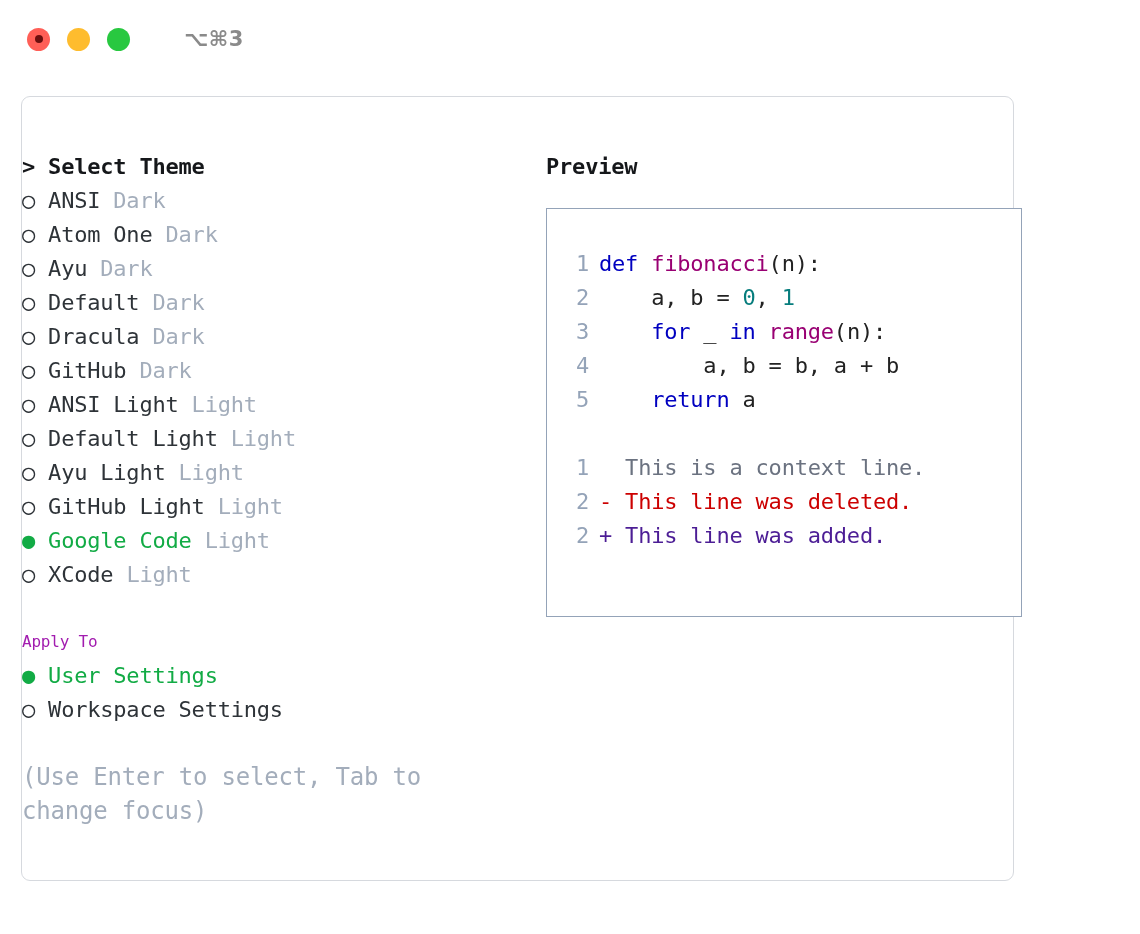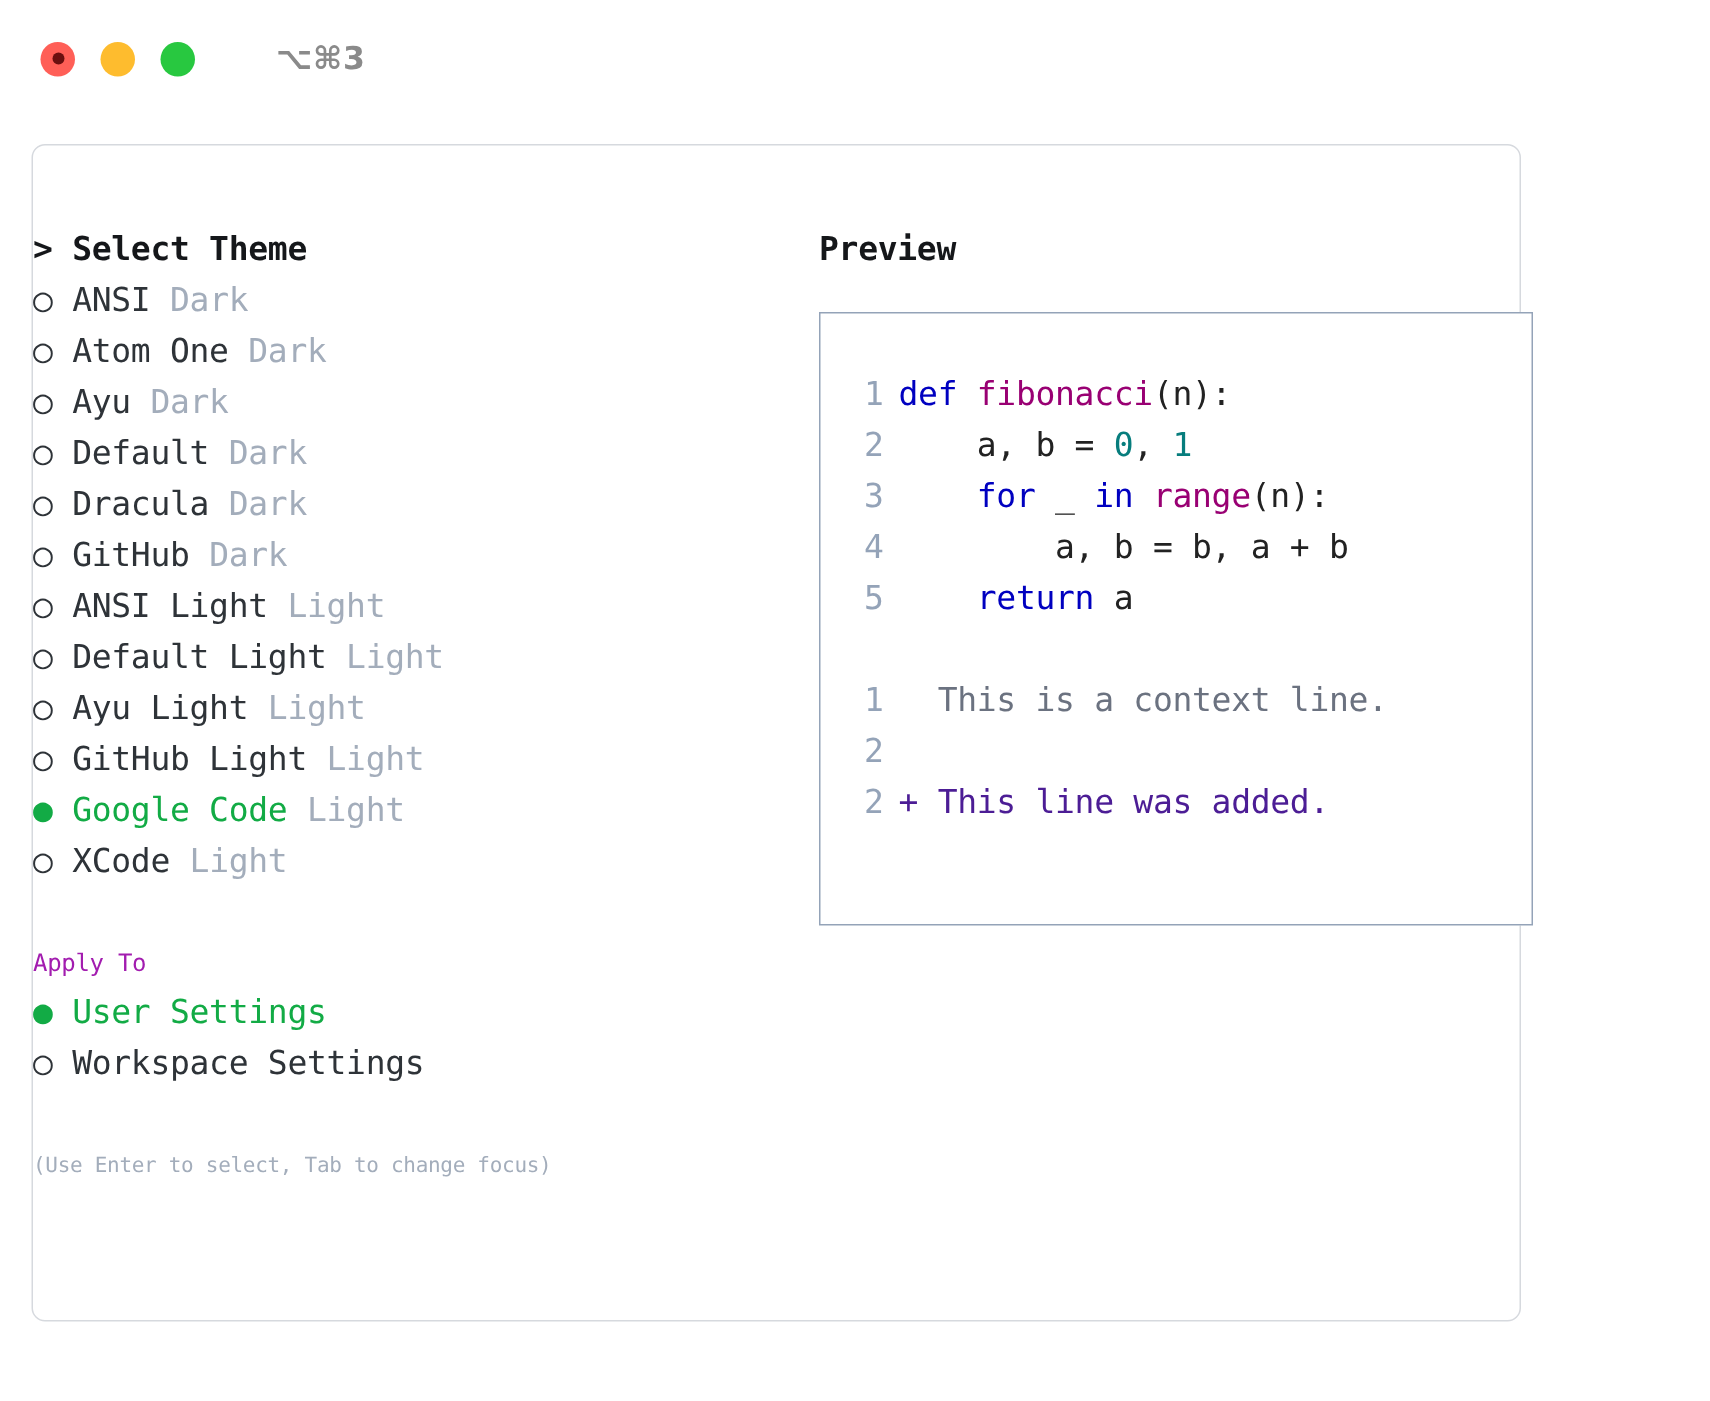--- a/index.html
+++ b/index.html
@@ -126,21 +126,21 @@
 
   .subhead {
     font-size: 16px;
     line-height: 34px;
     color: #a21caf;
     white-space: pre;
     letter-spacing: -0.2px;
   }
 
   .hint {
-    font-size: 14px;
+    font-size: 24px;
     line-height: 34px;
     color: #a3adbb;
     letter-spacing: -0.2px;
     width: 410px;
   }
 
   .spacer-apply { height: 33px; }
   .spacer-hint  { height: 33px; }
 
   
@@ -245,21 +245,21 @@
           <div id="code-block">
               <div class="code-line"><span class="lineno">1</span><span class="codetext"><span class="tok-kw">def </span><span class="tok-fn">fibonacci</span><span class="tok-plain">(n):</span></span></div>
               <div class="code-line"><span class="lineno">2</span><span class="codetext"><span class="tok-plain">    a, b = </span><span class="tok-num">0</span><span class="tok-plain">, </span><span class="tok-num">1</span></span></div>
               <div class="code-line"><span class="lineno">3</span><span class="codetext"><span class="tok-plain">    </span><span class="tok-kw">for</span><span class="tok-plain"> _ </span><span class="tok-kw">in</span><span class="tok-plain"> </span><span class="tok-fn">range</span><span class="tok-plain">(n):</span></span></div>
               <div class="code-line"><span class="lineno">4</span><span class="codetext"><span class="tok-plain">        a, b = b, a + b</span></span></div>
               <div class="code-line"><span class="lineno">5</span><span class="codetext"><span class="tok-plain">    </span><span class="tok-kw">return</span><span class="tok-plain"> a</span></span></div>
             </div>
           <div class="blank-line"></div>
           <div id="diff-block">
               <div class="code-line"><span class="lineno">1</span><span class="tok-ctx">  This is a context line.</span></div>
-              <div class="code-line"><span class="lineno">2</span></div>
+              <div class="code-line"><span class="lineno">2</span><span class="tok-del">- This line was deleted.</span></div>
               <div class="code-line"><span class="lineno">2</span><span class="tok-add">+ This line was added.</span></div>
             </div>
         </div>
       </div>
 
     </div>
   </div>
 </div>
 
 </body></html>

